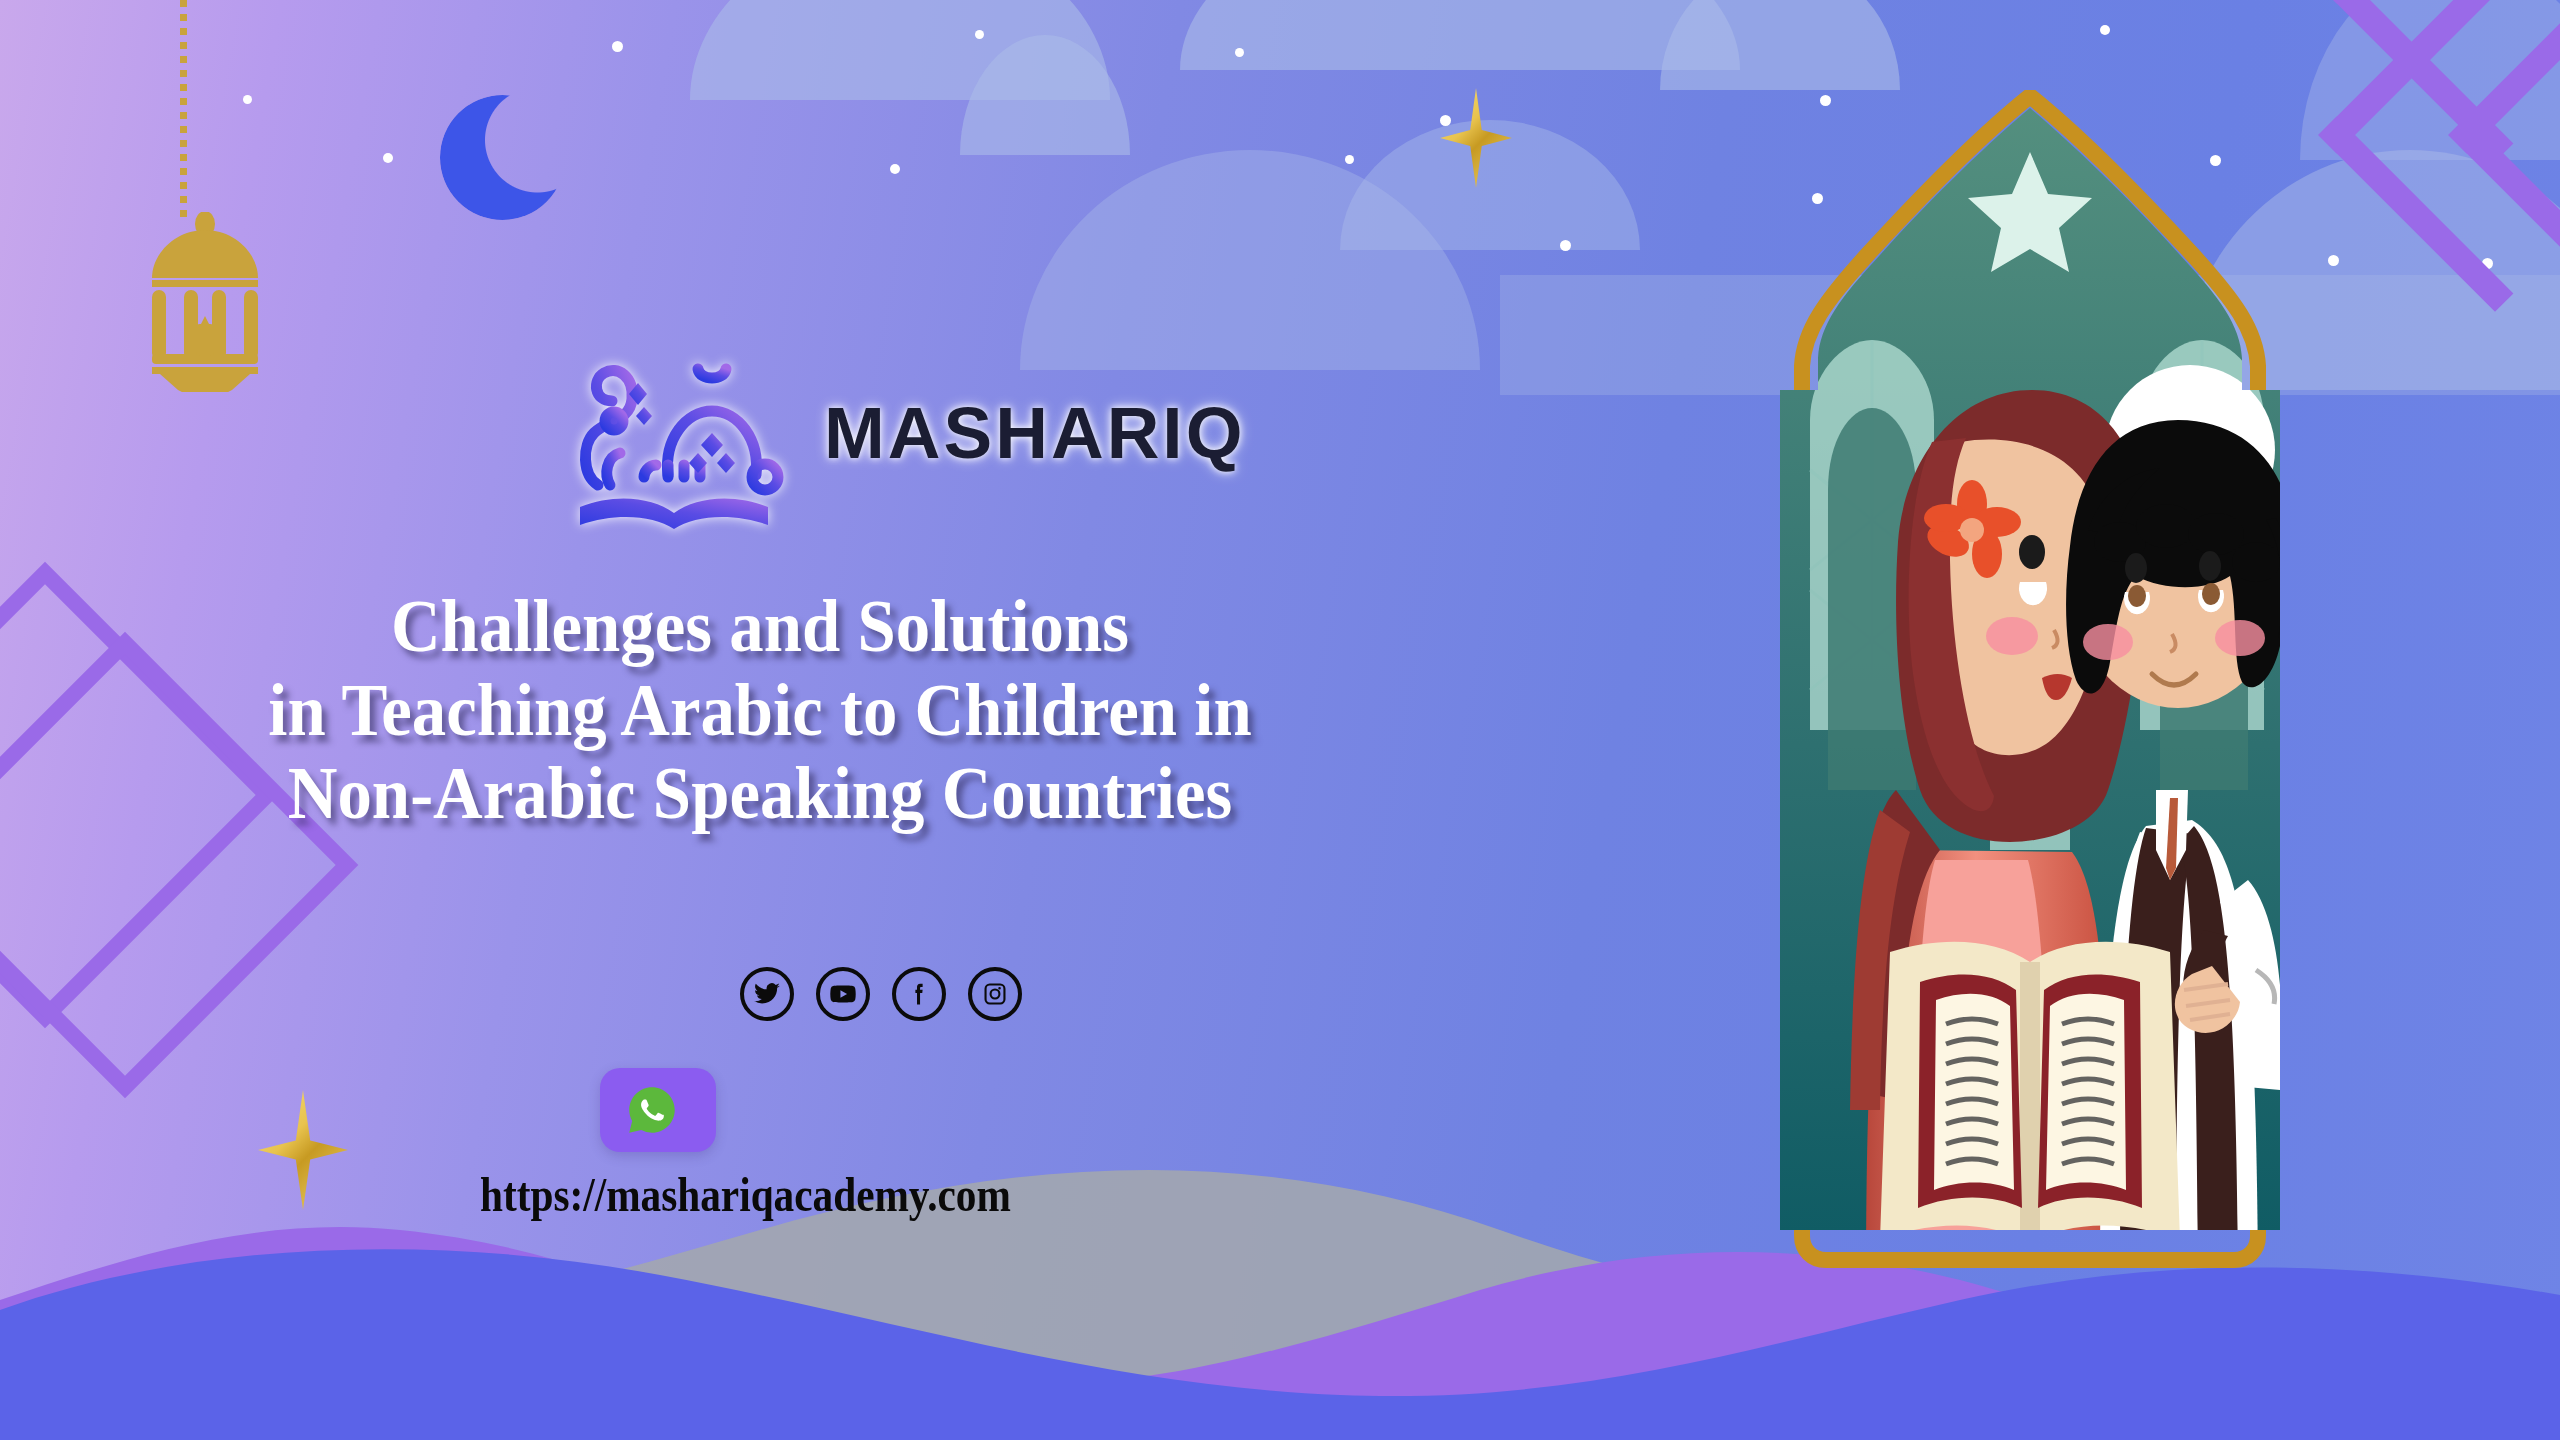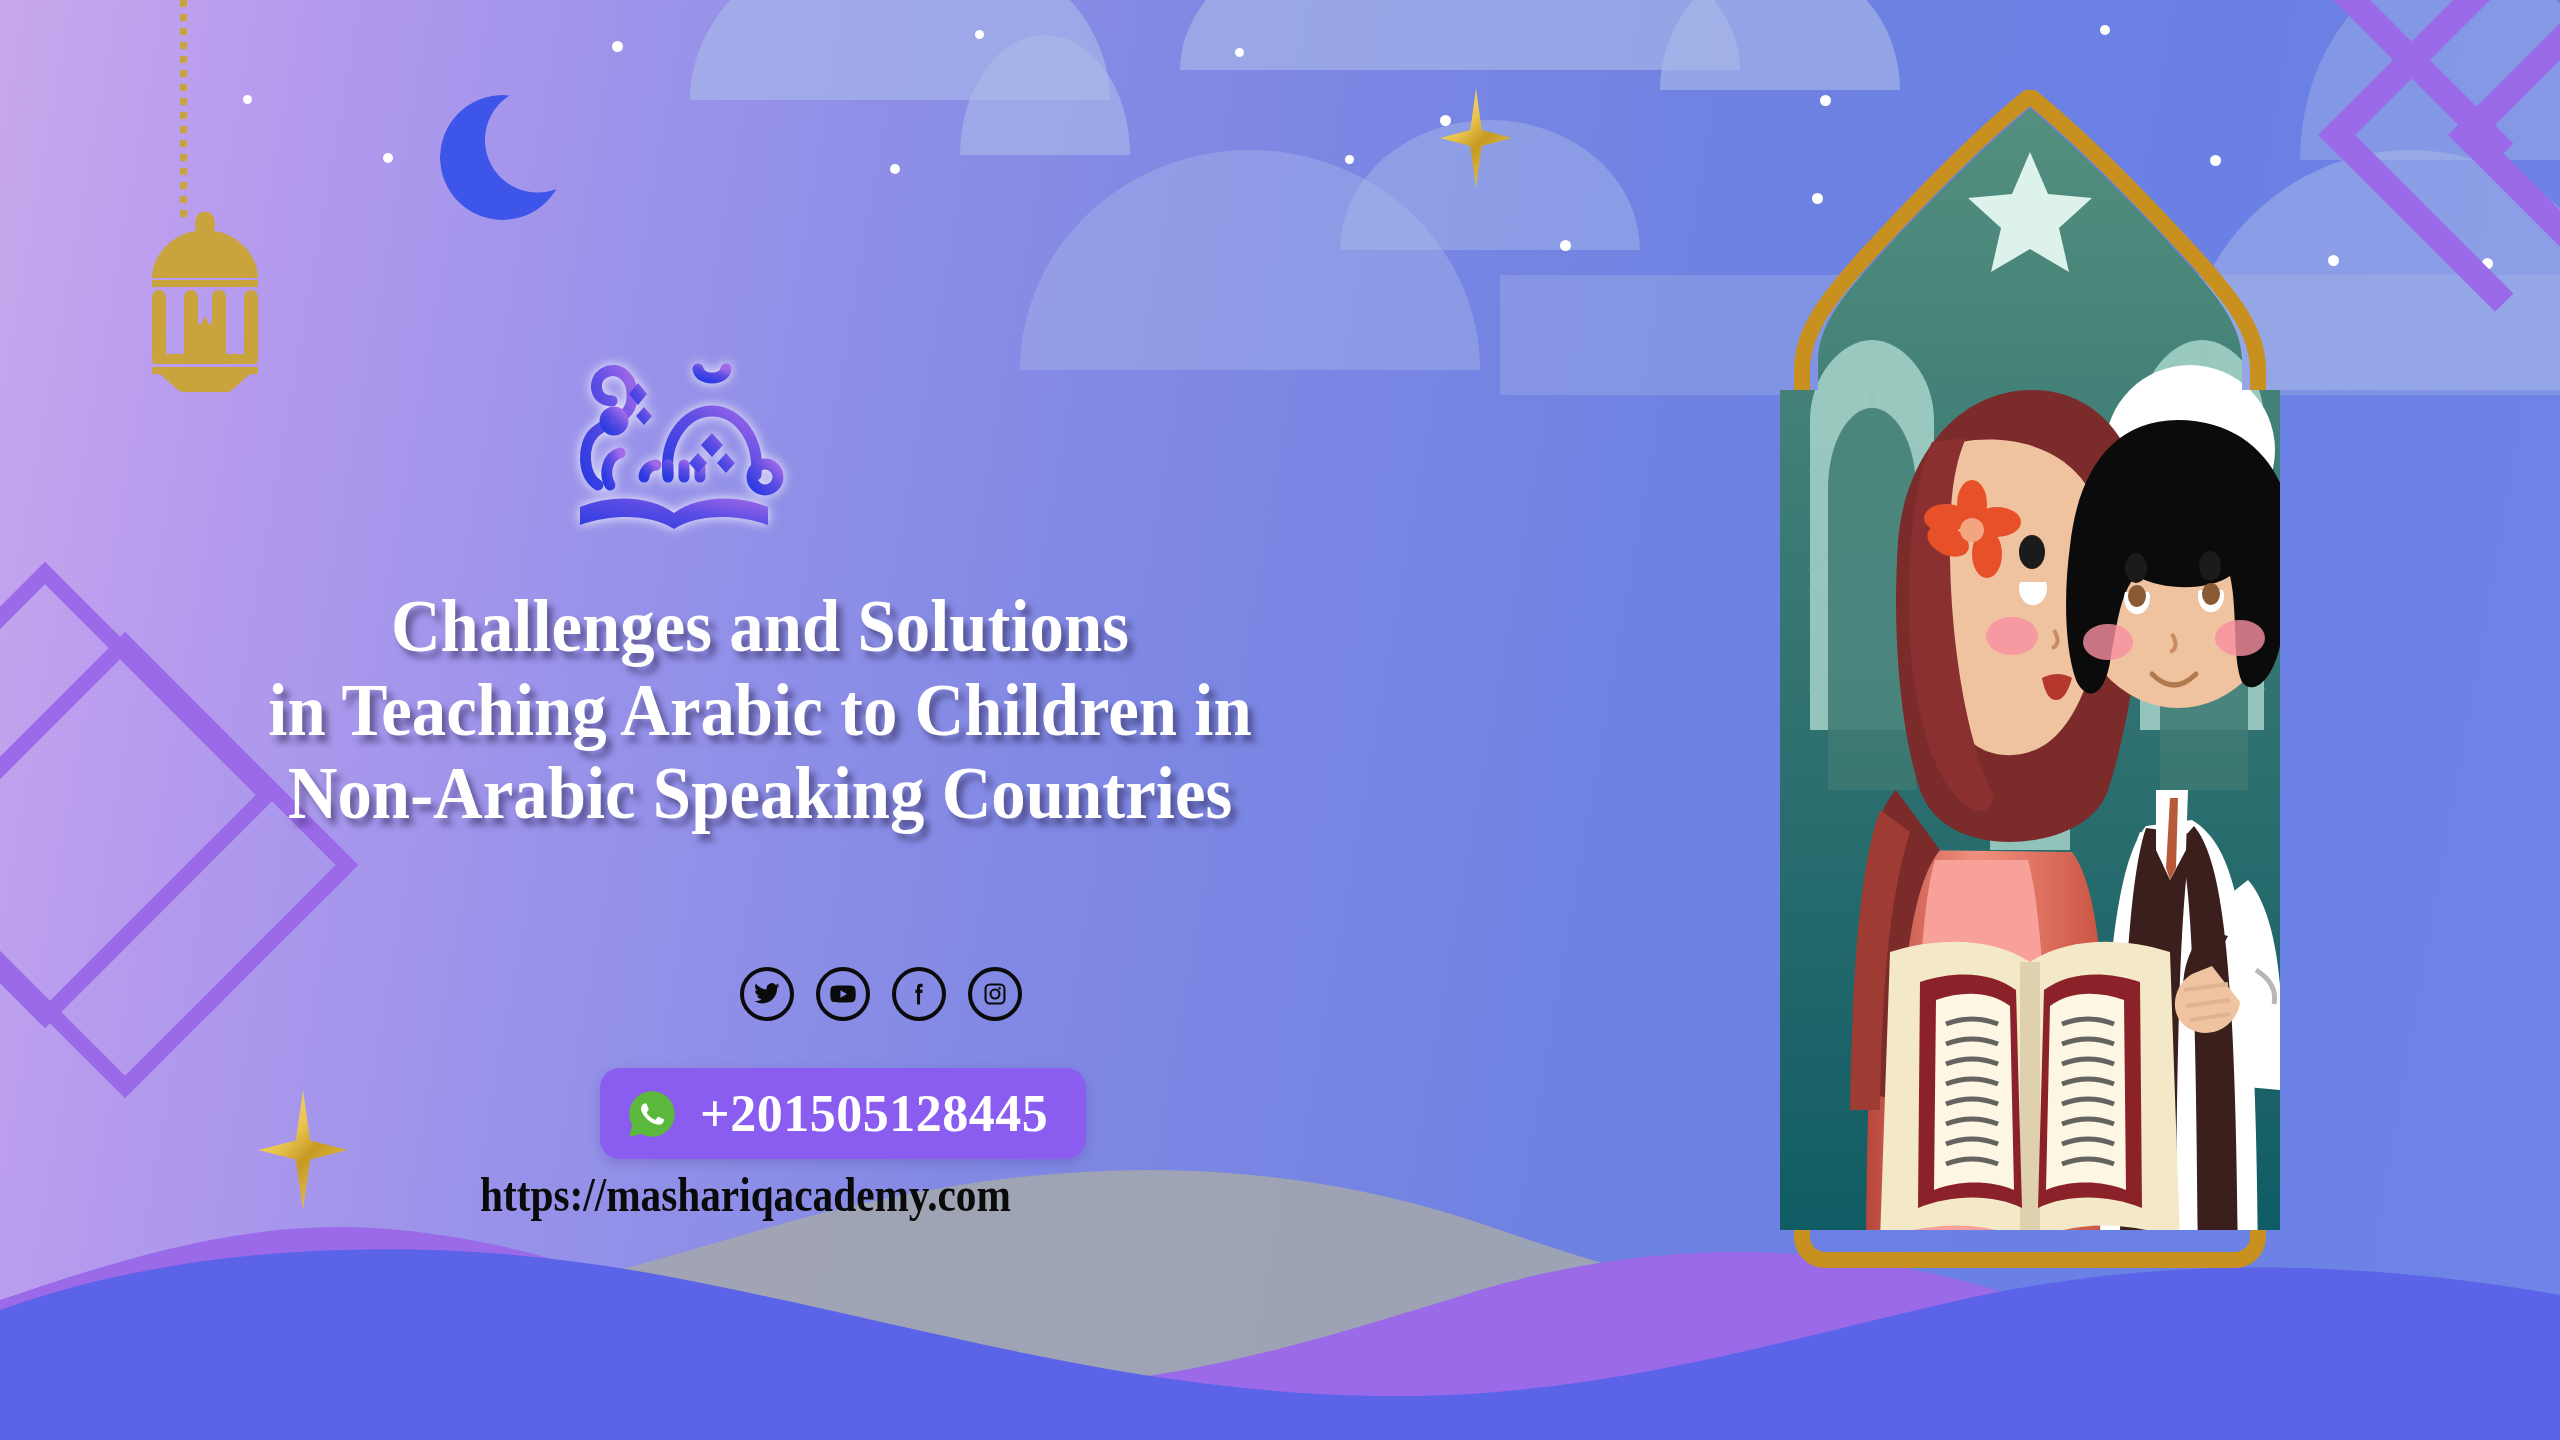--- a/index.html
+++ b/index.html
@@ -231,20 +231,21 @@
           <path d="M152 108 l11 12 -11 12 -11 -12 z"></path>
           <path d="M138 128 l9 10 -9 10 -9 -10 z"></path>
           <path d="M166 128 l9 10 -9 10 -9 -10 z"></path>
           <path d="M78 58 l9 11 -9 11 -9 -11 z"></path>
           <path d="M84 82 l8 9 -8 9 -8 -9 z"></path>
         </g>
 
         <path d="M20 182 C 55 168 92 172 114 188 C 136 172 173 168 208 182 L208 200 C 173 188 136 190 114 204 C 92 190 55 188 20 200 Z" fill="url(#lg)"></path>
       </svg>
       <div class="logo-text">
+        <span class="logo-main">MASHARIQ</span>
       </div>
     </div>
 
     <div class="headline">
       <div>Challenges and Solutions</div>
       <div>in Teaching Arabic to Children in</div>
       <div>Non-Arabic Speaking Countries</div>
     </div>
 
     <div class="socials">
@@ -268,21 +269,20 @@
             <path d="M16.5 3h-9A4.5 4.5 0 0 0 3 7.5v9A4.5 4.5 0 0 0 7.5 21h9a4.5 4.5 0 0 0 4.5-4.5v-9A4.5 4.5 0 0 0 16.5 3zm2.7 13.5a2.7 2.7 0 0 1-2.7 2.7h-9a2.7 2.7 0 0 1-2.7-2.7v-9a2.7 2.7 0 0 1 2.7-2.7h9a2.7 2.7 0 0 1 2.7 2.7zM12 7.3a4.7 4.7 0 1 0 0 9.4 4.7 4.7 0 0 0 0-9.4zm0 7.6a2.9 2.9 0 1 1 0-5.8 2.9 2.9 0 0 1 0 5.8zm5-7.8a1.1 1.1 0 1 1-2.2 0 1.1 1.1 0 0 1 2.2 0z"></path>
           </svg>
       </a>
     </div>
 
     <div class="phone">
       <svg class="wa" viewBox="0 0 48 48">
         <path d="M24 3C12.4 3 3 12.4 3 24c0 3.7 1 7.2 2.7 10.2L3 45l11.1-2.6A20.9 20.9 0 0 0 24 45c11.6 0 21-9.4 21-21S35.6 3 24 3z" fill="#5cb83c"></path>
         <path d="M33.9 28.5c-.5-.3-3.1-1.6-3.6-1.7-.5-.2-.8-.3-1.2.3-.3.5-1.3 1.7-1.6 2-.3.3-.6.4-1.1.1-.5-.3-2.2-.8-4.2-2.6-1.5-1.4-2.6-3.1-2.9-3.6-.3-.5 0-.8.2-1.1l.8-1c.3-.3.4-.5.5-.9.2-.3.1-.6 0-.9-.1-.3-1.2-2.8-1.6-3.9-.4-1-.8-.9-1.1-.9h-1c-.3 0-.9.1-1.4.6-.5.5-1.8 1.8-1.8 4.3s1.9 5 2.2 5.4c.3.4 3.7 5.7 9 8 3.2 1.3 4.4 1.4 6 1.2 1-.2 3.1-1.3 3.5-2.5.4-1.2.4-2.3.3-2.5-.1-.2-.5-.3-1-.6z" fill="#ffffff"></path>
       </svg>
-      <span class="phone-num">+201505128445</span>
     </div>
 
     <div class="url">https://mashariqacademy.com</div>
   </div>
 
   <div class="illus">
     <svg width="900" height="1190" viewBox="0 0 900 1190">
       <defs>
         <linearGradient id="archbg" x1="0" y1="0" x2="0" y2="1">
           <stop offset="0" stop-color="#55907f"></stop>

